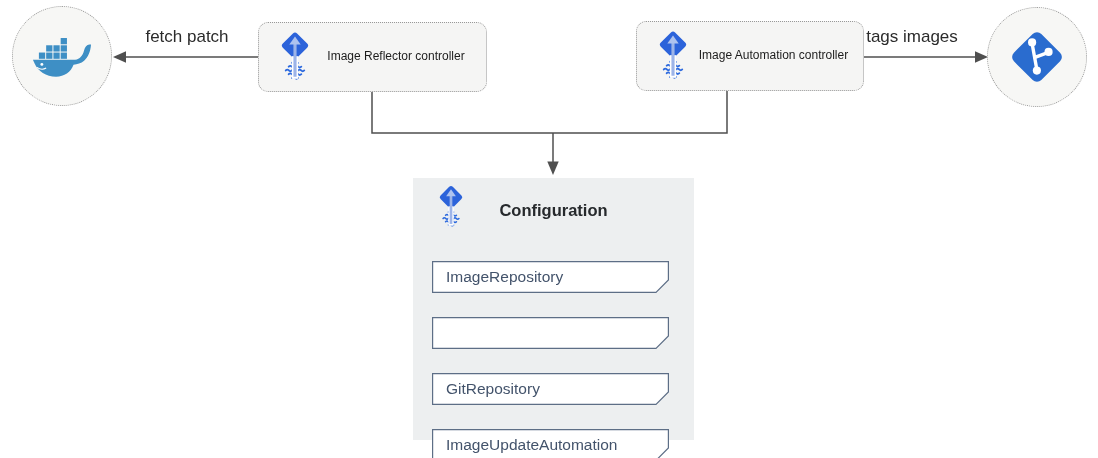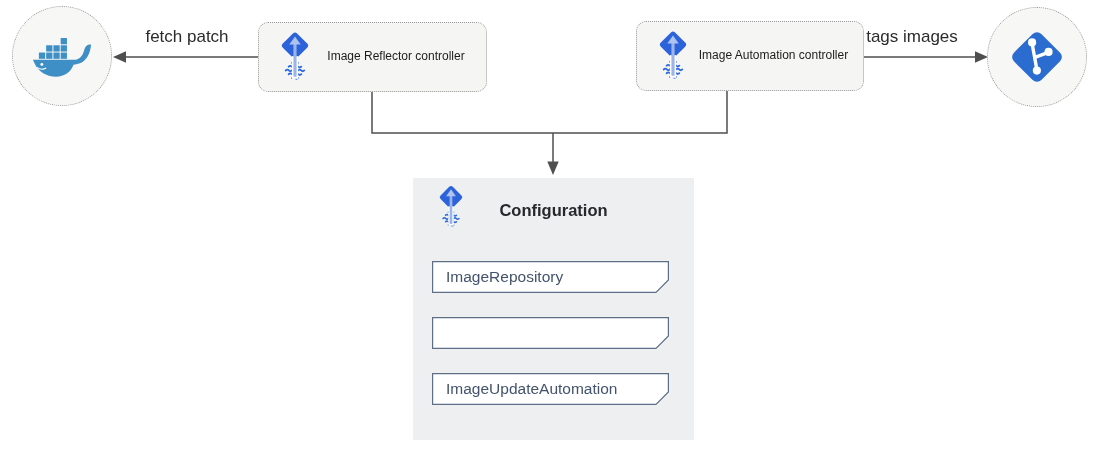--- a/index.html
+++ b/index.html
@@ -169,18 +169,24 @@
       </div>
       <div class="item">
         <svg viewBox="0 0 237 32" preserveAspectRatio="none">
           <polygon points="0.6,0.6 236.4,0.6 236.4,19 224,31.4 0.6,31.4" fill="#ffffff" stroke="#5d6e86" stroke-width="1.2"></polygon>
         </svg>
       </div>
       <div class="item">
         <svg viewBox="0 0 237 32" preserveAspectRatio="none">
           <polygon points="0.6,0.6 236.4,0.6 236.4,19 224,31.4 0.6,31.4" fill="#ffffff" stroke="#5d6e86" stroke-width="1.2"></polygon>
         </svg>
+        <span class="item-label">GitRepository</span>
+      </div>
+      <div class="item">
+        <svg viewBox="0 0 237 32" preserveAspectRatio="none">
+          <polygon points="0.6,0.6 236.4,0.6 236.4,19 224,31.4 0.6,31.4" fill="#ffffff" stroke="#5d6e86" stroke-width="1.2"></polygon>
+        </svg>
         <span class="item-label">ImageUpdateAutomation</span>
       </div>
     </div>
   </div>
 
 </div>
 
 </body></html>

